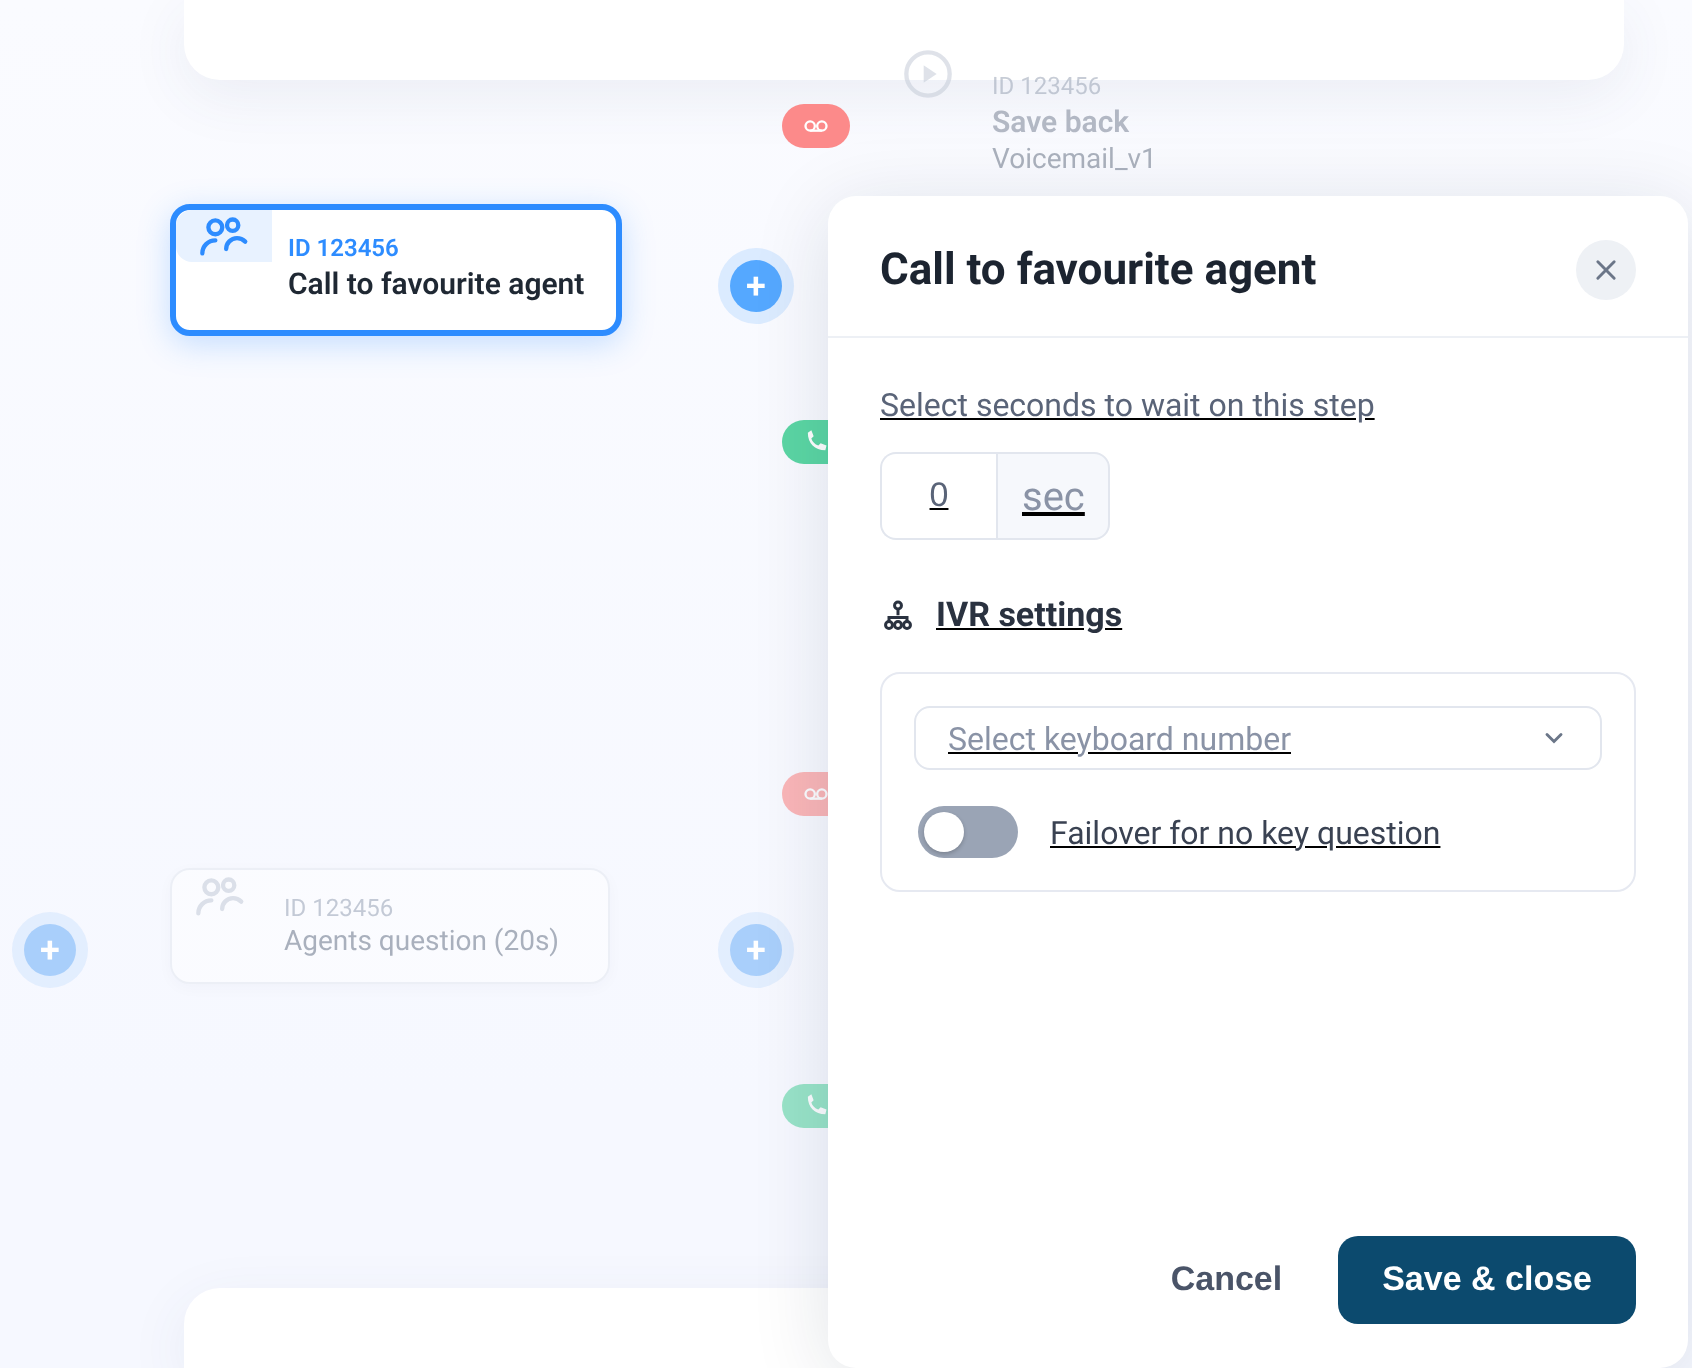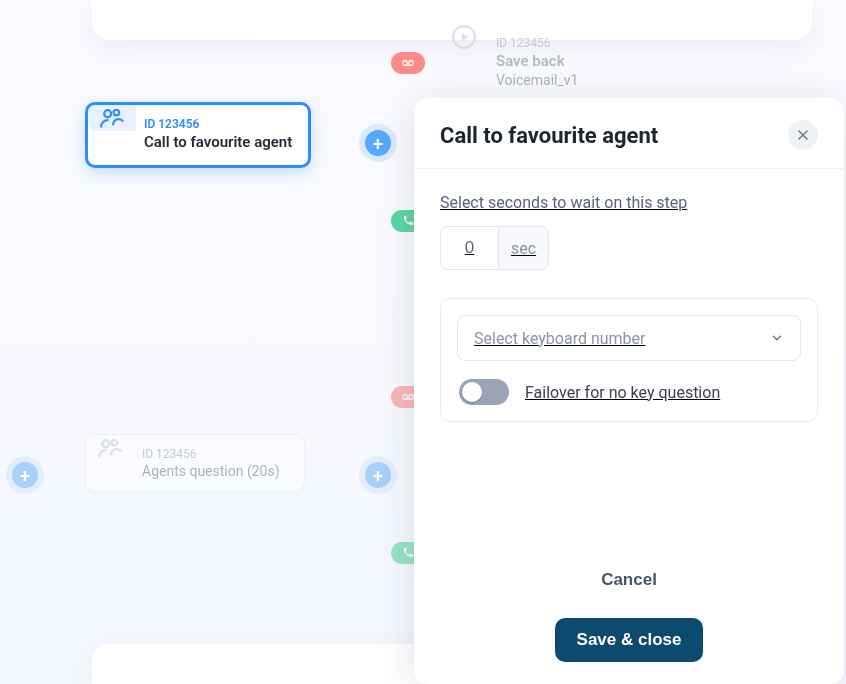--- a/index.html
+++ b/index.html
@@ -159,35 +159,35 @@
     outline: none;
   }
   .sec-suffix {
     height: 44px;
     border: 1px solid #e2e6ee;
     background: #f6f8fc;
     border-radius: 0 8px 8px 0;
     padding: 0 12px;
     display: flex; align-items: center;
     color: #8a93a6;
-    font-size: 16px;
+    font-size: 20px;
   }
   .ivr-head {
     display: flex; align-items: center; gap: 10px;
     font-size: 17px; font-weight: 700; color: #2a3240;
     margin-bottom: 18px;
   }
   .ivr-head svg { width: 18px; height: 18px; }
   .ivr-box {
     border: 1px solid #e6e9f1;
     border-radius: 10px;
     padding: 16px;
   }
   .select {
-    height: 46px;
+    height: 32px;
     border: 1px solid #e2e6ee;
     border-radius: 8px;
     display: flex;
     align-items: center;
     justify-content: space-between;
     padding: 0 16px;
     color: #8a93a6;
     font-size: 16px;
     cursor: pointer;
     margin-bottom: 18px;
@@ -212,21 +212,20 @@
     background: #fff;
     top: 3px; left: 3px;
     box-shadow: 0 1px 2px rgba(0,0,0,.2);
   }
   .panel-foot {
     display: flex;
     justify-content: flex-end;
     gap: 28px;
     padding: 18px 26px 22px;
     align-items: center;
-    flex-direction: column;
   }
   .btn-cancel {
     background: none; border: none;
     font-size: 17px; color: #4a5468; font-weight: 600;
     cursor: pointer;
   }
   .btn-primary {
     background: #0c4a6e;
     color: #fff;
     border: none;
@@ -328,20 +327,30 @@
           </svg>
       </div>
     </div>
     <div class="panel-body">
       <div class="field-label">Select seconds to wait on this step</div>
       <div class="sec-row">
         <input class="sec-input" value="0" style="">
         <div class="sec-suffix">sec</div>
       </div>
 
+      <div class="ivr-head">
+        <svg viewBox="0 0 24 24" fill="none" stroke="#2a3240" stroke-width="2">
+            <circle cx="12" cy="5" r="2.3"></circle>
+            <path d="M12 7.5v4M6 16v-3h12v3"></path>
+            <circle cx="6" cy="18" r="2.3"></circle>
+            <circle cx="12" cy="18" r="2.3"></circle>
+            <circle cx="18" cy="18" r="2.3"></circle>
+          </svg>
+        <span>IVR  settings</span>
+      </div>
 
       <div class="ivr-box">
         <div class="select">
           <span>Select  keyboard number</span>
           <svg class="chev" viewBox="0 0 24 24" fill="none" stroke="#6b7688" stroke-width="2.5" stroke-linecap="round">
               <path d="M6 9l6 6 6-6"></path>
             </svg>
         </div>
         <div class="toggle-row">
           <div class="toggle">

